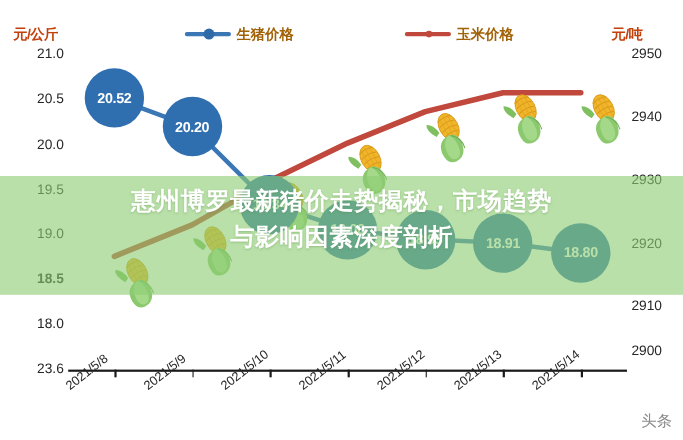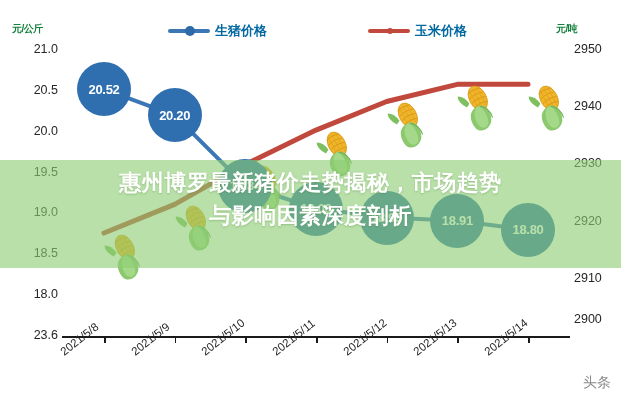--- a/index.html
+++ b/index.html
@@ -6,37 +6,37 @@
   body{
     width:621px;height:400px;overflow:hidden;
     background:#ffffff;
     font-family:"Liberation Sans","DejaVu Sans",sans-serif;
     position:relative;
   }
   #stage{position:absolute;left:0;top:0;width:621px;height:400px;}
 
   
   .unit{
-    position:absolute;font-size:10px;font-weight:bold;color:#15803d;
+    position:absolute;font-size:13px;font-weight:bold;color:#c2410c;
     letter-spacing:-0.5px;white-space:nowrap;
   }
   #unit-left{left:12px;top:22px;}
   #unit-right{left:556px;top:22px;}
 
   
   .legend-item{position:absolute;display:flex;align-items:center;white-space:nowrap;}
   #legend-pig{left:168px;top:22px;}
   #legend-corn{left:368px;top:22px;}
   .leg-line{width:42px;height:4px;border-radius:2px;position:relative;}
   .leg-line.blue{background:#3b76b5;}
   .leg-line.red{background:#c0483c;}
   .leg-dot{position:absolute;left:17px;top:-3px;width:10px;height:10px;border-radius:50%;}
   .leg-dot.blue{background:#2f6aa8;}
   .leg-dot.red{background:#c0483c;width:6px;height:6px;left:19px;top:-1px;}
-  .leg-label{font-size:13px;color:#0369a1;margin-left:5px;font-weight:bold;}
+  .leg-label{font-size:13px;color:#a16207;margin-left:5px;font-weight:bold;}
 
   
   .ytick{position:absolute;font-size:12.5px;color:#262626;text-align:right;white-space:nowrap;}
   .ytick.left{left:14px;width:44px;}
   .ytick.right{left:574px;width:44px;text-align:left;}
 
   
   #plot{position:absolute;left:62px;top:50px;width:508px;height:286px;}
   #plot svg{position:absolute;left:0;top:0;}
 
@@ -100,21 +100,21 @@
       </span>
     <span class="leg-label">玉米价格</span>
   </div>
 
   <div id="yticks-left">
       <div class="ytick left" style="top: 42px;">21.0</div>
       <div class="ytick left" style="top: 82.8571px;">20.5</div>
       <div class="ytick left" style="top: 123.714px;">20.0</div>
       <div class="ytick left" style="top: 164.571px;">19.5</div>
       <div class="ytick left" style="top: 205.429px;">19.0</div>
-      <div class="ytick left" style="top: 246.286px;">18.5</div>
+      <div class="ytick left" style="top: 246.286px; font-weight: bold;">18.5</div>
       <div class="ytick left" style="top: 287.143px;">18.0</div>
       <div class="ytick left" style="top: 328px;">23.6</div>
     </div>
 
   <div id="yticks-right">
       <div class="ytick right" style="top: 42px;">2950</div>
       <div class="ytick right" style="top: 99.2px;">2940</div>
       <div class="ytick right" style="top: 156.4px;">2930</div>
       <div class="ytick right" style="top: 213.6px;">2920</div>
       <div class="ytick right" style="top: 270.8px;">2910</div>

